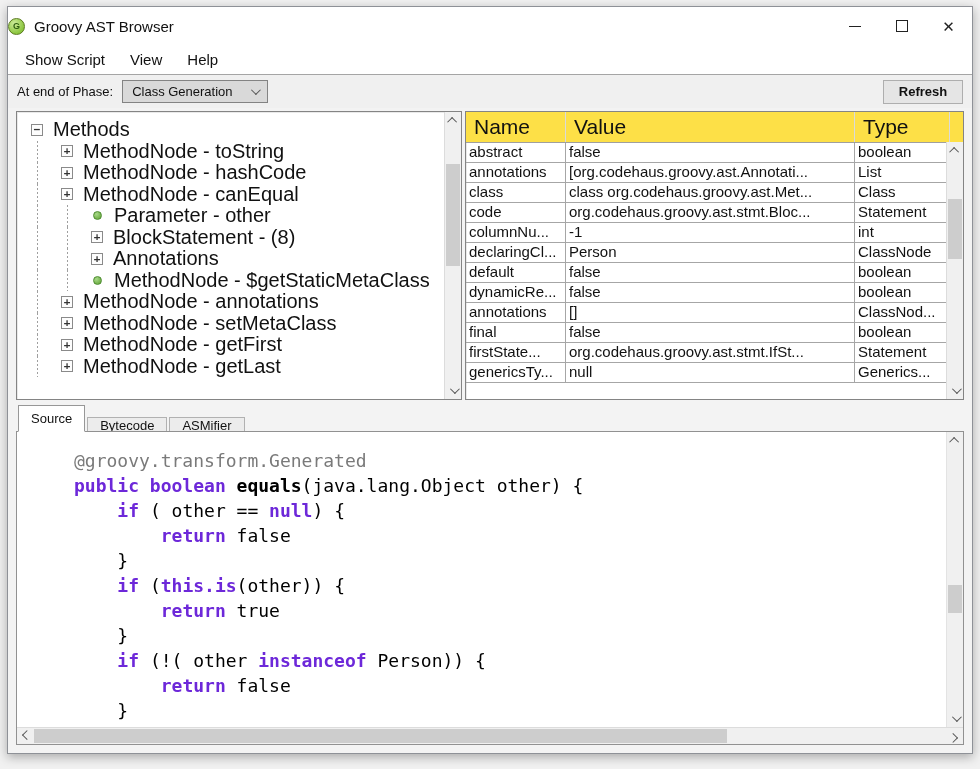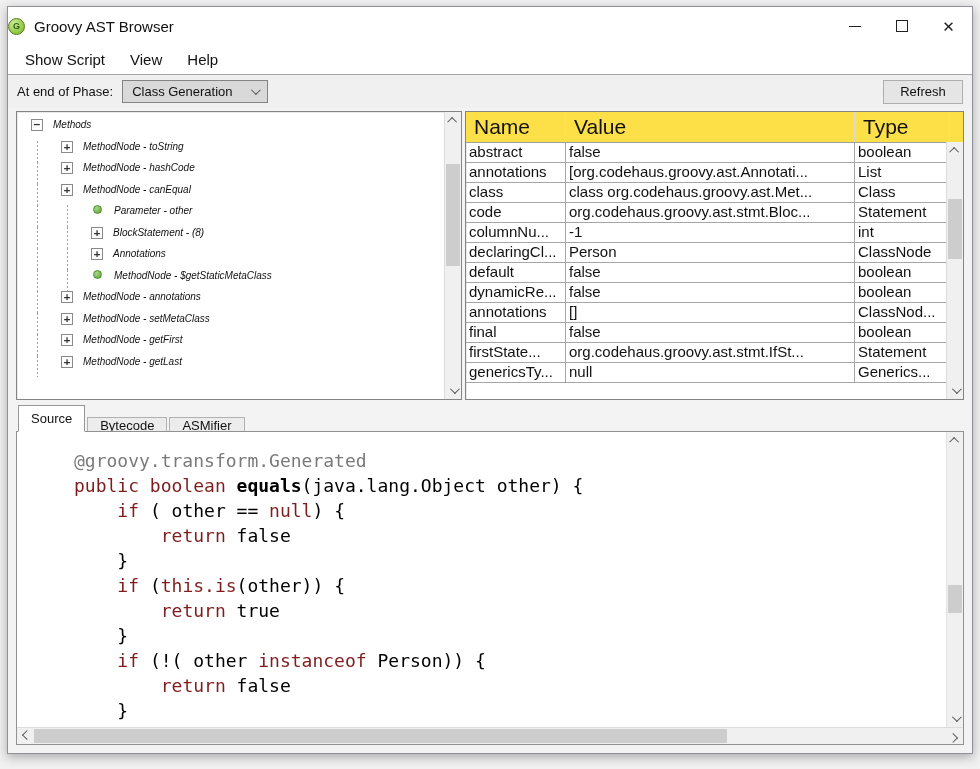--- a/index.html
+++ b/index.html
@@ -22,37 +22,37 @@
   
   .menubar { height:29px; background:#fff; display:flex; align-items:center; padding-left:7px; flex:none; }
   .menu-item { font-size:15px; color:#111; padding:3px 10px; margin-right:5px; }
 
   
   .toolbar { height:34px; background:#f0f0f0; border-top:1px solid #a5a5a5; display:flex; align-items:center; padding:0 9px; flex:none; }
   .phase-label { font-size:13px; color:#111; margin-right:9px; }
   .phase-select { width:146px; height:23px; background:#d9d9d9; border:1px solid #838383; display:flex; align-items:center;
                   justify-content:space-between; padding:0 9px; font-size:13px; color:#111; }
   .refresh-btn { margin-left:auto; width:80px; height:24px; background:#e5e5e5; border:1px solid #aeaeae;
-                 display:flex; align-items:center; justify-content:center; font-size:13px; color:#111; }
+                 display:flex; align-items:center; justify-content:center; font-size:13px; color:#111;font-weight:bold; }
 
   
   .chev { width:7px; height:7px; border-left:1.6px solid #555; border-top:1.6px solid #555; display:block; flex:none; }
   .chev-up   { transform:rotate(45deg)  translateY(2px); }
   .chev-down { transform:rotate(225deg) translateY(2px); }
   .chev-left { transform:rotate(-45deg) translateX(2px); }
   .chev-right{ transform:rotate(135deg) translateX(2px); }
 
   
   .top-split { height:292px; flex:none; display:flex; gap:3px; padding:3px 8px 0 8px; }
   .panel { background:#fff; border:1px solid #848484; box-shadow:inset 1px 1px 0 #e9e9e9; overflow:hidden; }
 
   
   .tree-panel { width:446px; flex:none; display:flex; }
   .tree-rows { flex:1; padding-top:7px; overflow:hidden; }
-  .tree-row { height:21.5px; display:flex; align-items:flex-start; padding-left:14px; font-size:10px; color:#111; white-space:nowrap;font-style:italic; }
+  .tree-row { height:21.5px; display:flex; align-items:center; padding-left:14px; font-size:20px; color:#111; white-space:nowrap; }
   .guide { width:30px; align-self:stretch; flex:none;
            background-image:linear-gradient(to bottom,#9f9f9f 50%,transparent 50%);
            background-size:1px 4px; background-repeat:repeat-y; background-position:6px 0; }
   .icon-box { width:12px; height:12px; border:1px solid #8a8a8a; background:#fdfdfd; margin-right:8px; flex:none;
               display:flex; align-items:center; justify-content:center; font:bold 11px/1 "DejaVu Sans Mono",monospace; color:#333; }
   .icon-box.expand::before { content:"+"; margin-top:-1px; }
   .icon-box.collapse::before { content:"\2212"; margin-top:-1px; }
   .leaf-dot { width:9px; height:9px; border-radius:50%; background:radial-gradient(circle at 35% 30%, #a8d98a, #6fae45 75%);
               border:1px solid #4d8c31; margin:0 10px 0 2px; flex:none; }
   .tree-label { padding:0 2px; }
@@ -80,21 +80,21 @@
   
   .bottom { flex:1; margin:5px 8px 8px 8px; display:flex; flex-direction:column; min-height:0; }
   .tabbar { height:27px; flex:none; display:flex; align-items:flex-end; padding-left:2px; }
   .tab { height:15px; padding:0 12px; display:flex; align-items:center; font-size:13px; color:#111;
          background:#ececec; border:1px solid #b1b1b1; border-bottom:none; margin-right:2px; }
   .tab.active { height:27px; background:#fff; border:1px solid #979797; border-bottom:1px solid #fff; position:relative; z-index:2; }
   .tab-content { flex:1; border:1px solid #919191; margin-top:-1px; background:#fff; display:flex; flex-direction:column; min-height:0; }
   .code-wrap { flex:1; display:flex; min-height:0; }
   .code { flex:1; overflow:hidden; padding:16px 0 0 57px; font-family:"DejaVu Sans Mono",monospace;
           font-size:18px; line-height:25px; white-space:pre; color:#000; }
-  .seg-k { color:#7f1d1d; font-weight:normal; }
+  .seg-k { color:#6d28d9; font-weight:bold; }
   .seg-m { color:#000; font-weight:bold; }
   .seg-a { color:#7a7a7a; }
 </style>
 </head>
 <body>
 
 <div class="window">
 
   <div class="titlebar">
     <span class="app-icon"></span>

